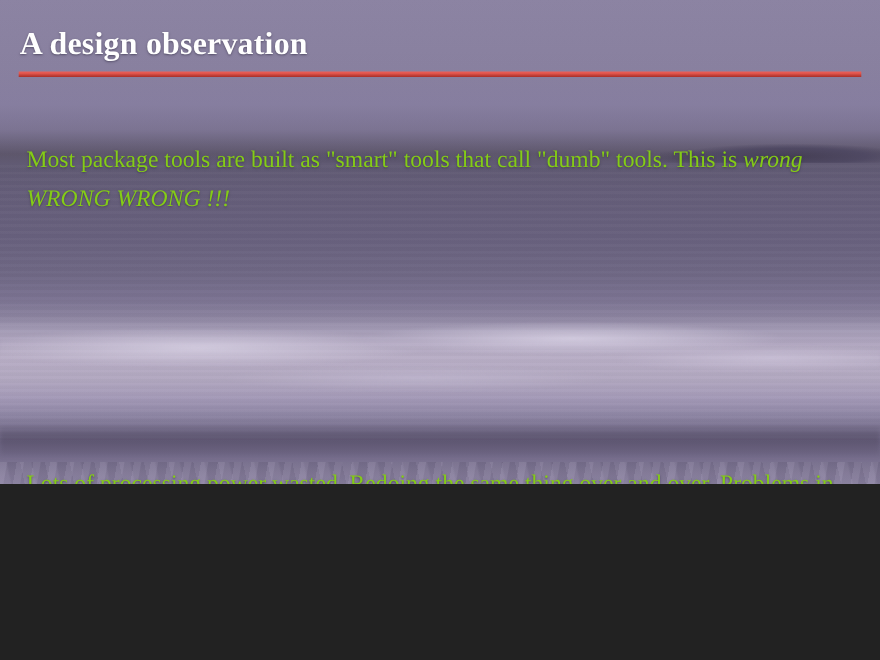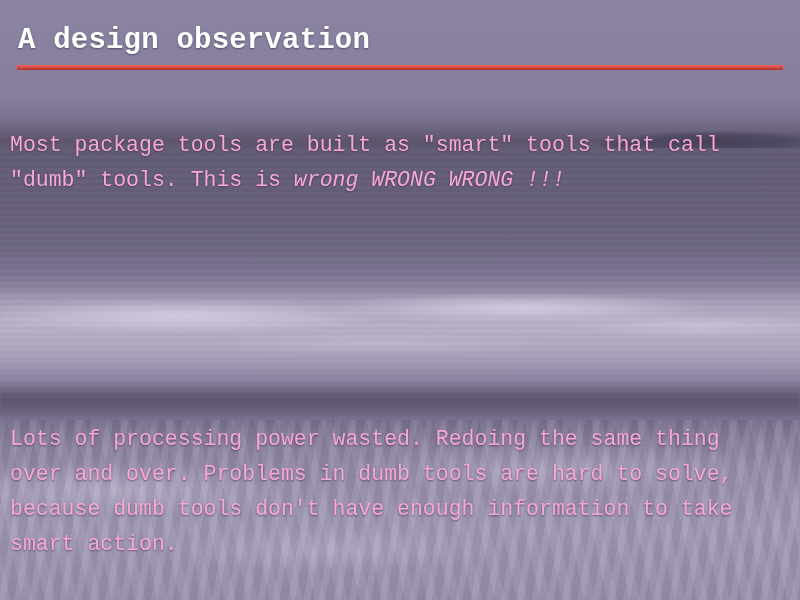--- a/index.html
+++ b/index.html
@@ -3,23 +3,23 @@
 <meta charset="utf-8">
 <style>
   html, body {
     margin: 0;
     padding: 0;
     background: #222;
   }
   #slide {
     position: relative;
     width: 800px;
-    height: 600px;
+    height: 440px;
     overflow: hidden;
-    font-family: Liberation Mono, monospace;
+    font-family: Liberation Serif, serif;
     -webkit-font-smoothing: antialiased;
   }
 
   
   .bg-layer {
     position: absolute;
     left: 0; right: 0;
     pointer-events: none;
   }
   #bg-base {
@@ -163,24 +163,24 @@
     height: 5px;
     background: linear-gradient(to bottom,
       #e9615a 0%,
       #e0554d 35%,
       #c13f37 70%,
       #a92f28 100%);
   }
 
   .para {
     position: absolute;
-    left: 10px;
+    left: 24px;
     width: 768px;
     margin: 0;
-    color: #f9a8d4;
+    color: #84cc16;
     font-size: 21.5px;
     line-height: 35px;
     text-shadow: 0 1px 2px rgba(45,38,62,0.6);
   }
   #para-1 { top: 128px; }
   #para-2 { top: 278px; }
   #para-3 { top: 422px; }
   .em-italic { font-style: italic; }
 </style>
 </head>

